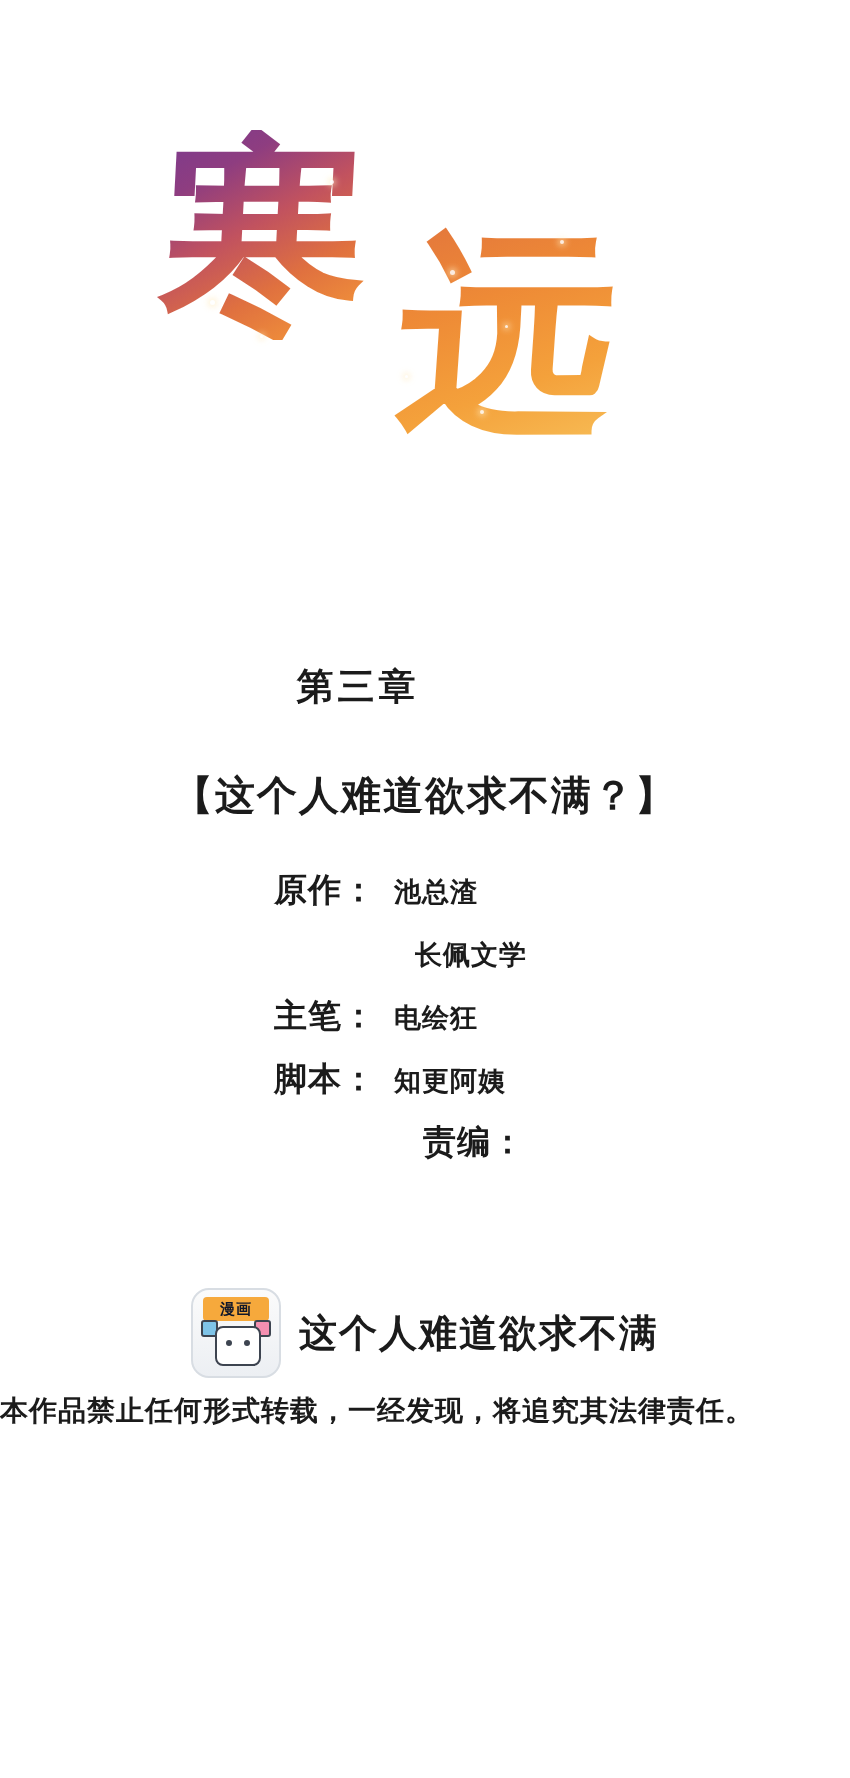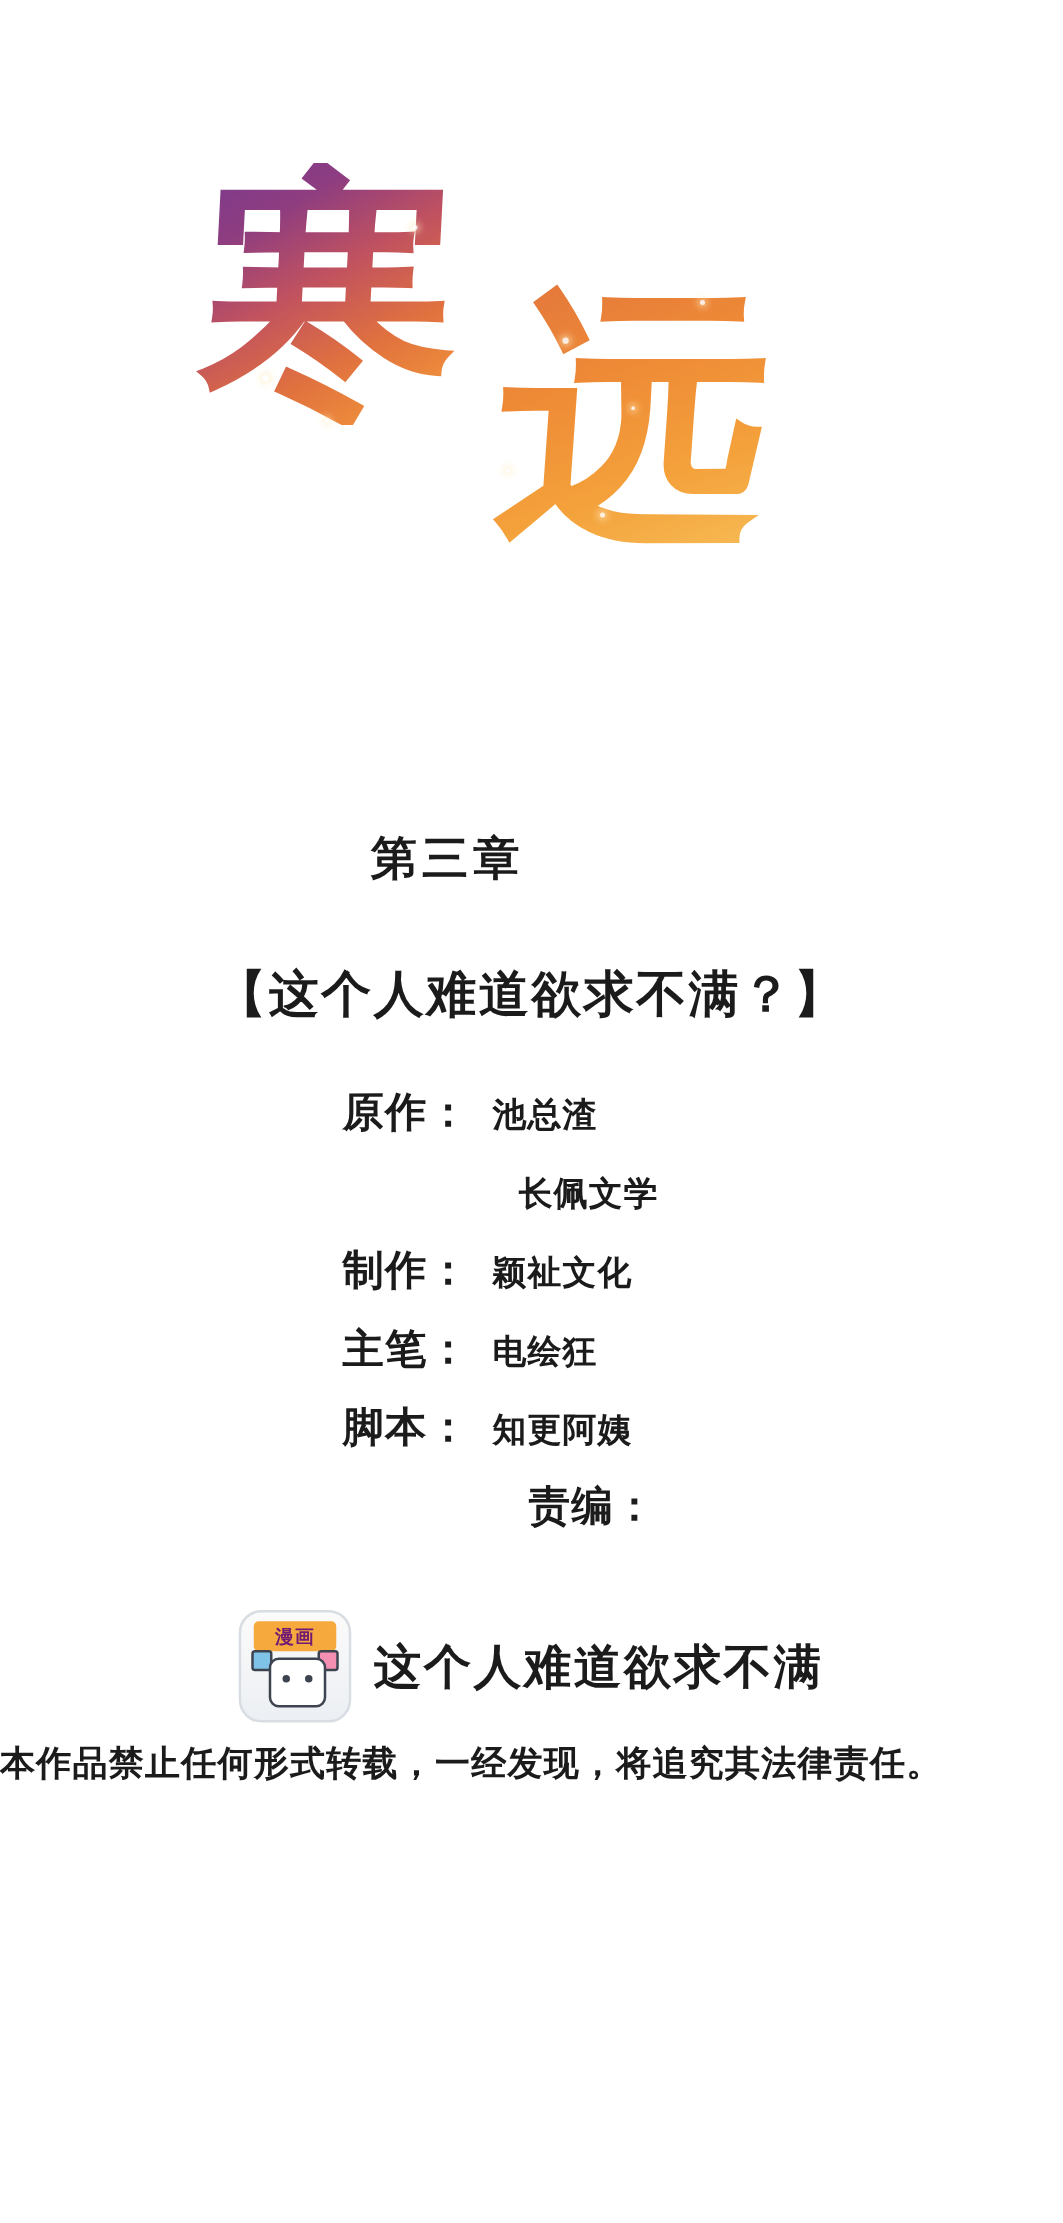--- a/index.html
+++ b/index.html
@@ -163,21 +163,21 @@
     flex: none;
   }
   .brand-logo .banner {
     position: absolute;
     left: 10px;
     top: 7px;
     width: 66px;
     height: 24px;
     background: #f6a93c;
     border-radius: 4px;
-    color: #701a75;
+    color: #0f172a;
     font-size: 15px;
     font-weight: 700;
     line-height: 24px;
     text-align: center;
     letter-spacing: 1px;
     font-family: "DejaVu Serif", "Liberation Serif", serif;
   }
   .brand-logo .face {
     position: absolute;
     left: 22px;
@@ -259,24 +259,20 @@
   <div class="credits">
     <div class="credit-row">
       <span class="credit-label">原作：</span>
       <span class="credit-value">池总渣</span>
     </div>
     <div class="credit-row continuation">
       <span class="credit-label">原作：</span>
       <span class="credit-value">长佩文学</span>
     </div>
     <div class="credit-row">
-      <span class="credit-label">制作：</span>
-      <span class="credit-value">颖祉文化</span>
-    </div>
-    <div class="credit-row">
       <span class="credit-label">主笔：</span>
       <span class="credit-value">电绘狂</span>
     </div>
     <div class="credit-row">
       <span class="credit-label">脚本：</span>
       <span class="credit-value">知更阿姨</span>
     </div>
     <div class="credit-row">
       <span class="credit-label">责编：</span>
     </div>

